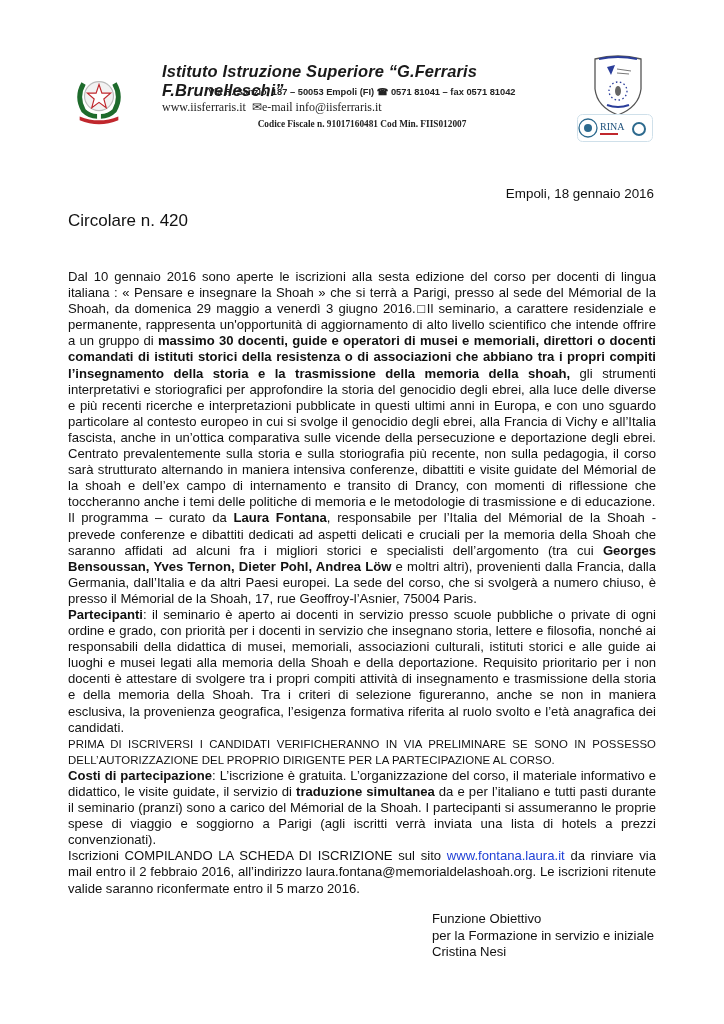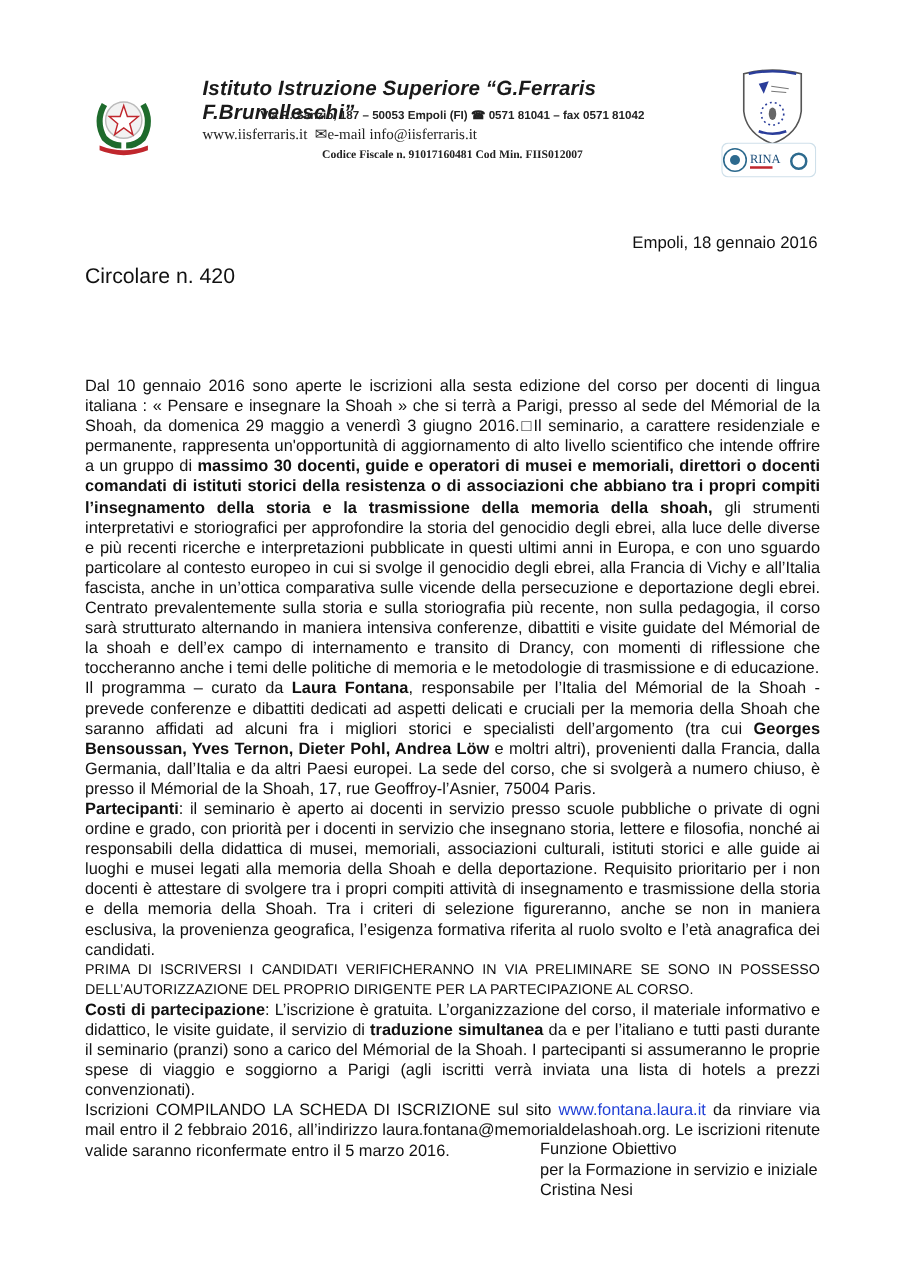--- a/index.html
+++ b/index.html
@@ -12,21 +12,21 @@
   .addr { position:absolute; left:162px; top:86px; width:400px; text-align:center; font-size:9.3px; color:#222;font-weight:bold; }
   .web { position:absolute; left:162px; top:100px; width:400px; text-align:left; font-family:"Liberation Serif", serif; font-size:12px; color:#222; }
   .cf { position:absolute; left:162px; top:119px; width:400px; text-align:center; font-family:"Liberation Serif", serif; font-weight:bold; font-size:9.3px; color:#222; }
   .shield { position:absolute; left:591px; top:53px; width:54px; height:64px; }
   .rina { position:absolute; left:577px; top:114px; width:76px; height:28px; }
 
   
   .date { position:absolute; right:70px; top:166px; font-size:13.4px;margin-top:20px; }
   .circ { position:absolute; left:68px; top:211px; font-size:17px; }
   .subject { position:absolute; left:68px; top:240px; font-size:13.4px; font-weight:bold; }
-  .body { position:absolute; left:68px; top:269px; width:588px; font-size:13.1px; line-height:16.1px; text-align:justify;margin-top:32px; }
+  .body { position:absolute; left:68px; top:269px; width:588px; font-size:13.1px; line-height:16.1px; text-align:justify; }
   .body p { margin:0; }
   .caps { font-size:11.4px; line-height:16.1px; text-align:justify; letter-spacing:0.05px; }
   .link { color:#1f3fd6; }
   .sig { position:absolute; right:70px; top:911px; font-size:13.1px; line-height:16.5px; }
 </style>
 </head>
 <body>
 
 <div class="page">
 

